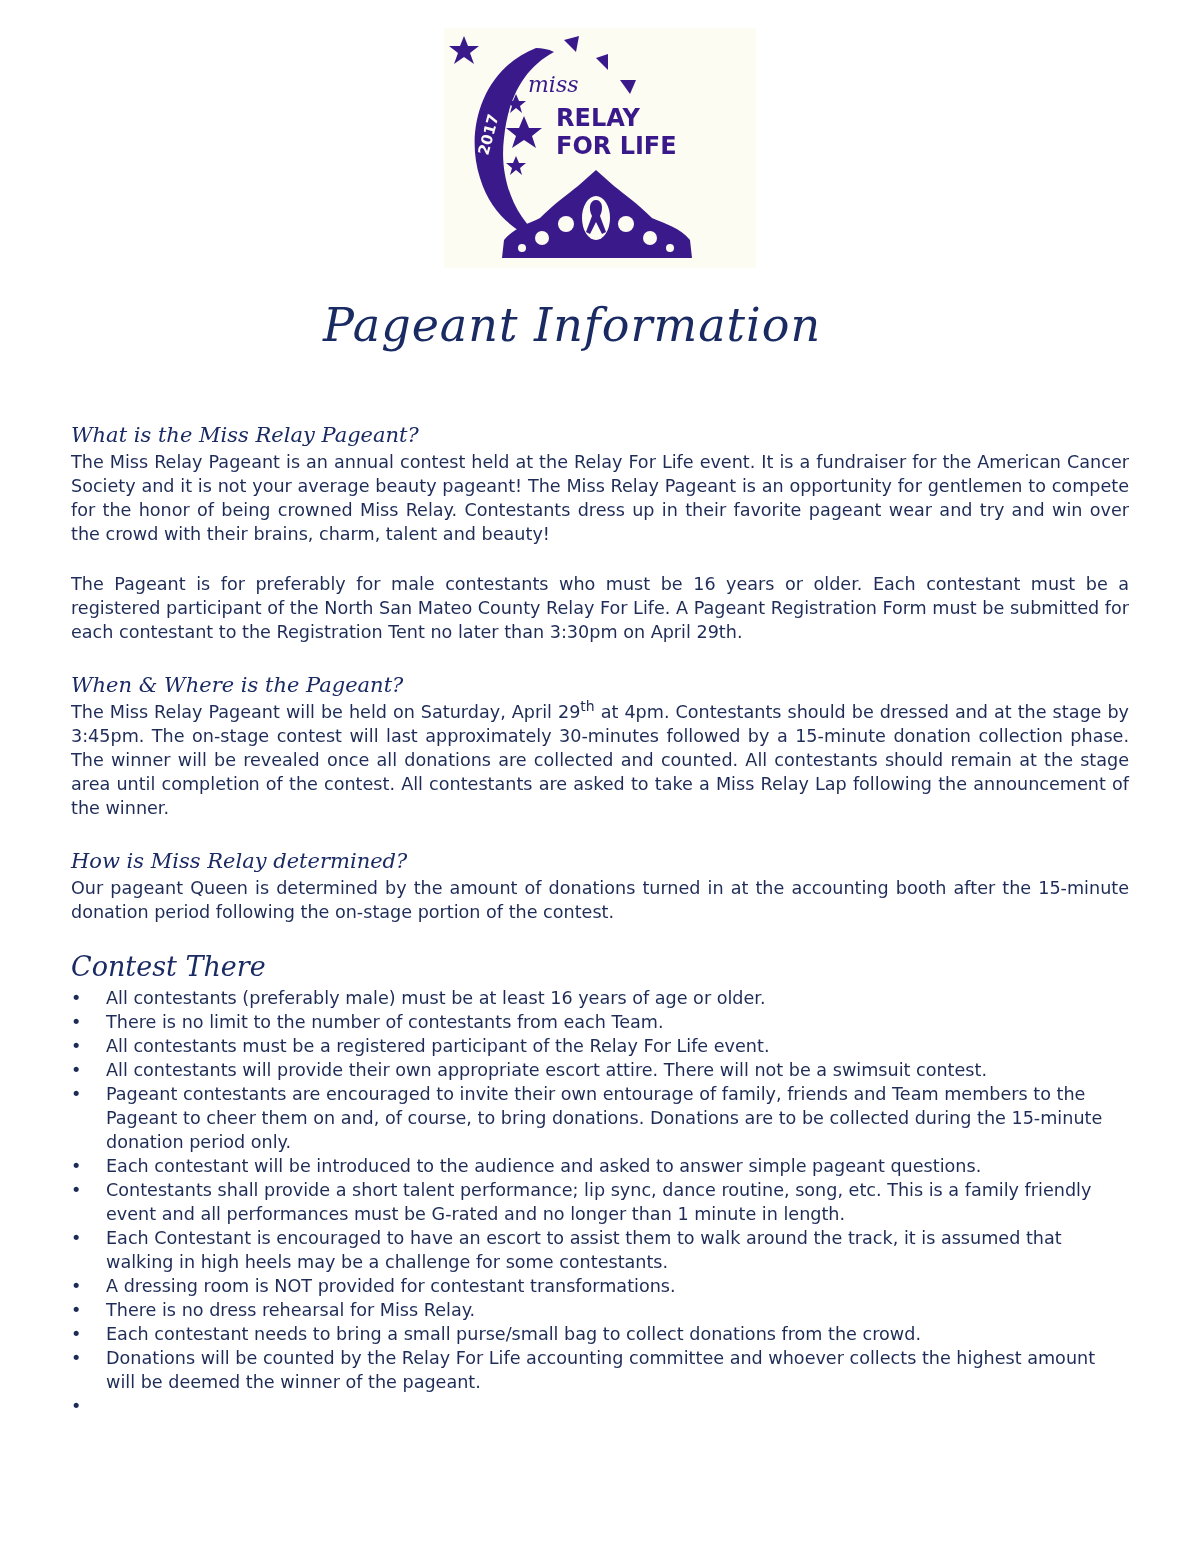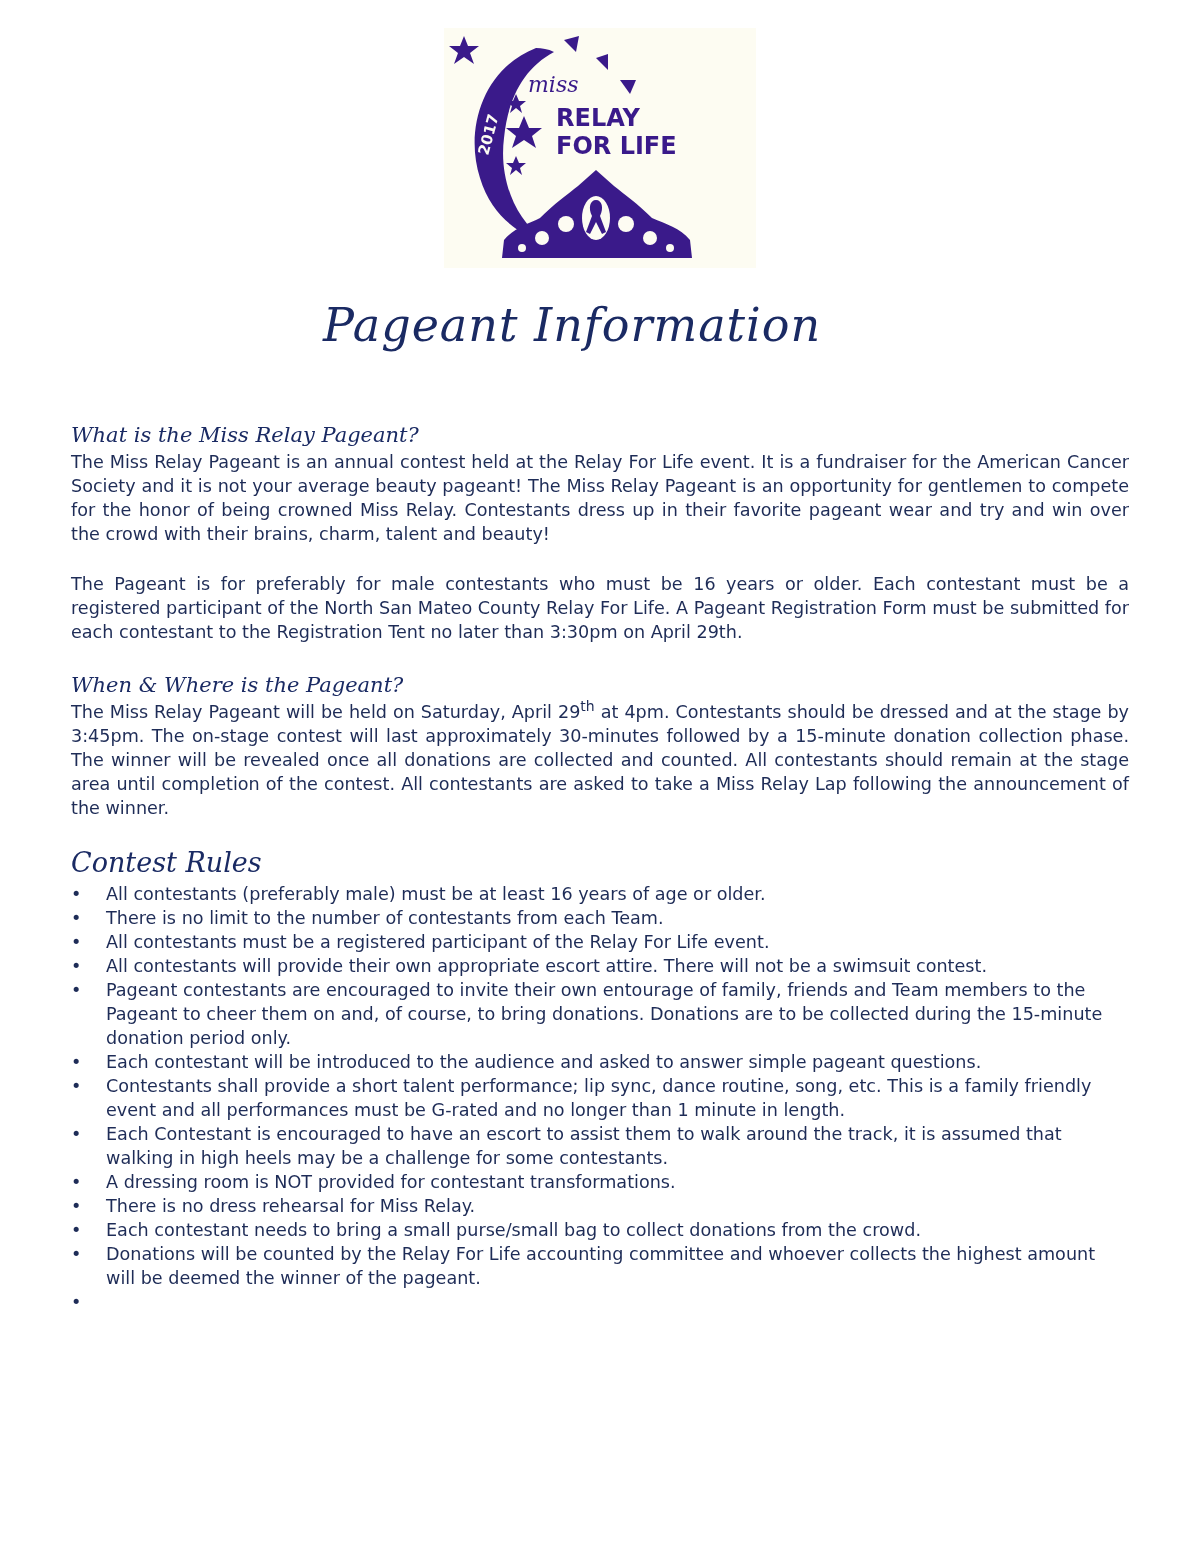--- a/index.html
+++ b/index.html
@@ -67,22 +67,26 @@
     <h2>What is the Miss Relay Pageant?</h2>
     <p>The Miss Relay Pageant is an annual contest held at the Relay For Life event. It is a fundraiser for the American Cancer Society and it is not your average beauty pageant! The Miss Relay Pageant is an opportunity for gentlemen to compete for the honor of being crowned Miss Relay. Contestants dress up in their favorite pageant wear and try and win over the crowd with their brains, charm, talent and beauty!</p>
   </div>
   <div class="sec">
     <p>The Pageant is for preferably for male contestants who must be 16 years or older. Each contestant must be a registered participant of the North San Mateo County Relay For Life. A Pageant Registration Form must be submitted for each contestant to the Registration Tent no later than 3:30pm on April 29th.</p>
   </div>
   <div class="sec">
     <h2>When &amp; Where is the Pageant?</h2>
     <p><span>The Miss Relay Pageant will be held on Saturday, April 29</span><sup>th</sup><span> at 4pm.  Contestants should be dressed and at the stage by 3:45pm. The on-stage contest will last approximately 30-minutes followed by a 15-minute donation collection phase. The winner will be revealed once all donations are collected and counted. All contestants should remain at the stage area until completion of the contest.  All contestants are asked to take a Miss Relay Lap following the announcement of the winner.</span></p>
   </div>
+  <div class="sec">
+    <h2>How is Miss Relay determined?</h2>
+    <p>Our pageant Queen is determined by the amount of donations turned in at the accounting booth after the 15-minute donation period following the on-stage portion of the contest.</p>
+  </div>
   <div>
-    <h2 class="rules">Contest Rules</h2>
+    <h2 class="rules">Contest There</h2>
     <ul>
       <li><span class="bullet">•</span><span>All contestants (preferably male) must be at least 16 years of age or older.</span></li>
       <li><span class="bullet">•</span><span>There is no limit to the number of contestants from each Team.</span></li>
       <li><span class="bullet">•</span><span>All contestants must be a registered participant of the Relay For Life event.</span></li>
       <li><span class="bullet">•</span><span>All contestants will provide their own appropriate escort attire. There will not be a swimsuit contest.</span></li>
       <li><span class="bullet">•</span><span>Pageant contestants are encouraged to invite their own entourage of family, friends and Team members to the Pageant to cheer them on and, of course, to bring donations. Donations are to be collected during the 15-minute donation period only.</span></li>
       <li><span class="bullet">•</span><span>Each contestant will be introduced to the audience and asked to answer simple pageant questions.</span></li>
       <li><span class="bullet">•</span><span>Contestants shall provide a short talent performance; lip sync, dance routine, song, etc. This is a family friendly event and all performances must be G-rated and no longer than 1 minute in length.</span></li>
       <li><span class="bullet">•</span><span>Each Contestant is encouraged to have an escort to assist them to walk around the track, it is assumed that walking in high heels may be a challenge for some contestants.</span></li>
       <li><span class="bullet">•</span><span>A dressing room is NOT provided for contestant transformations.</span></li>

